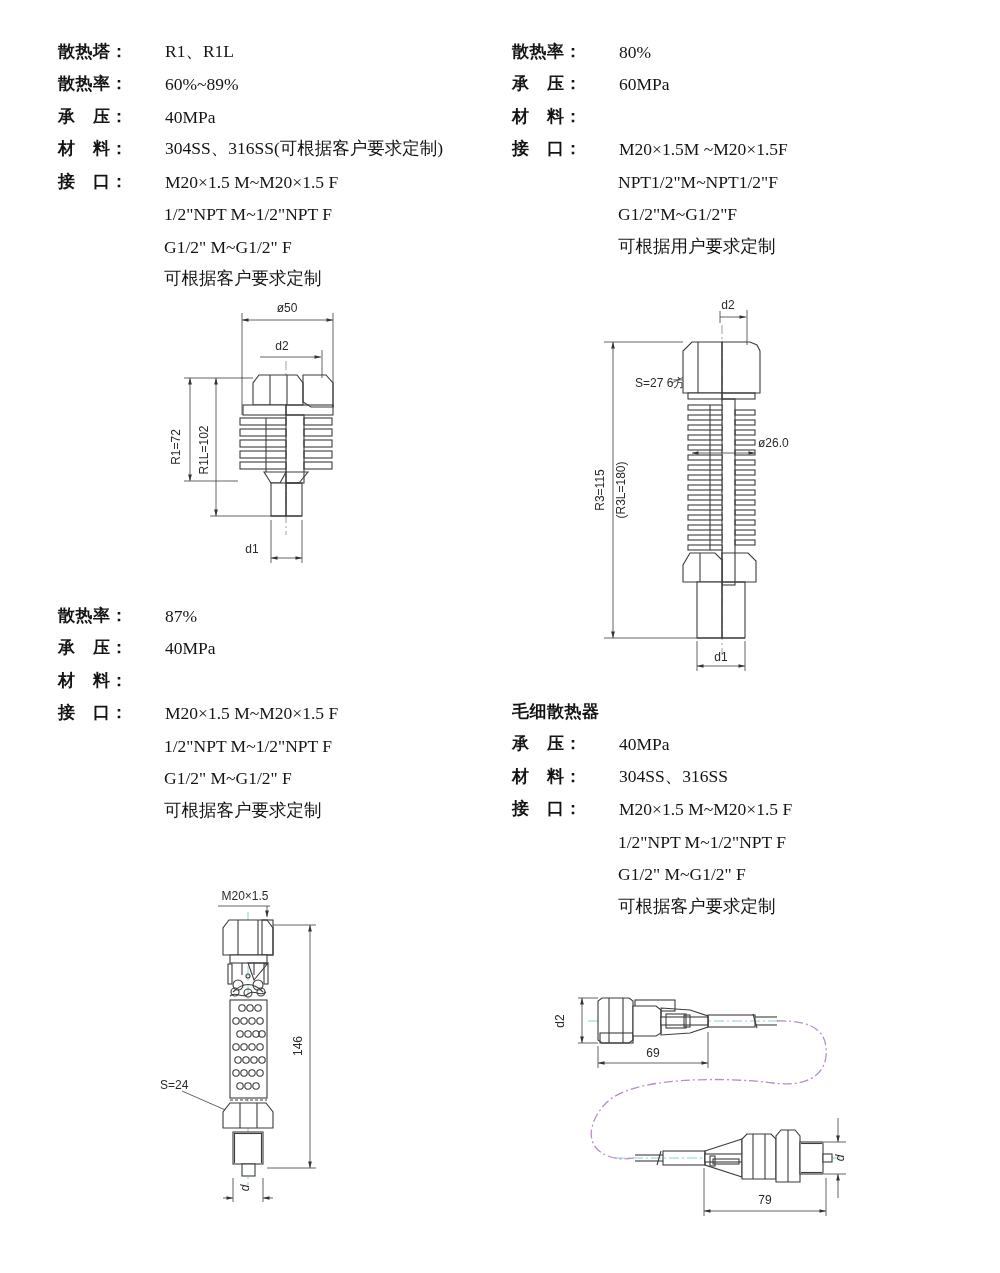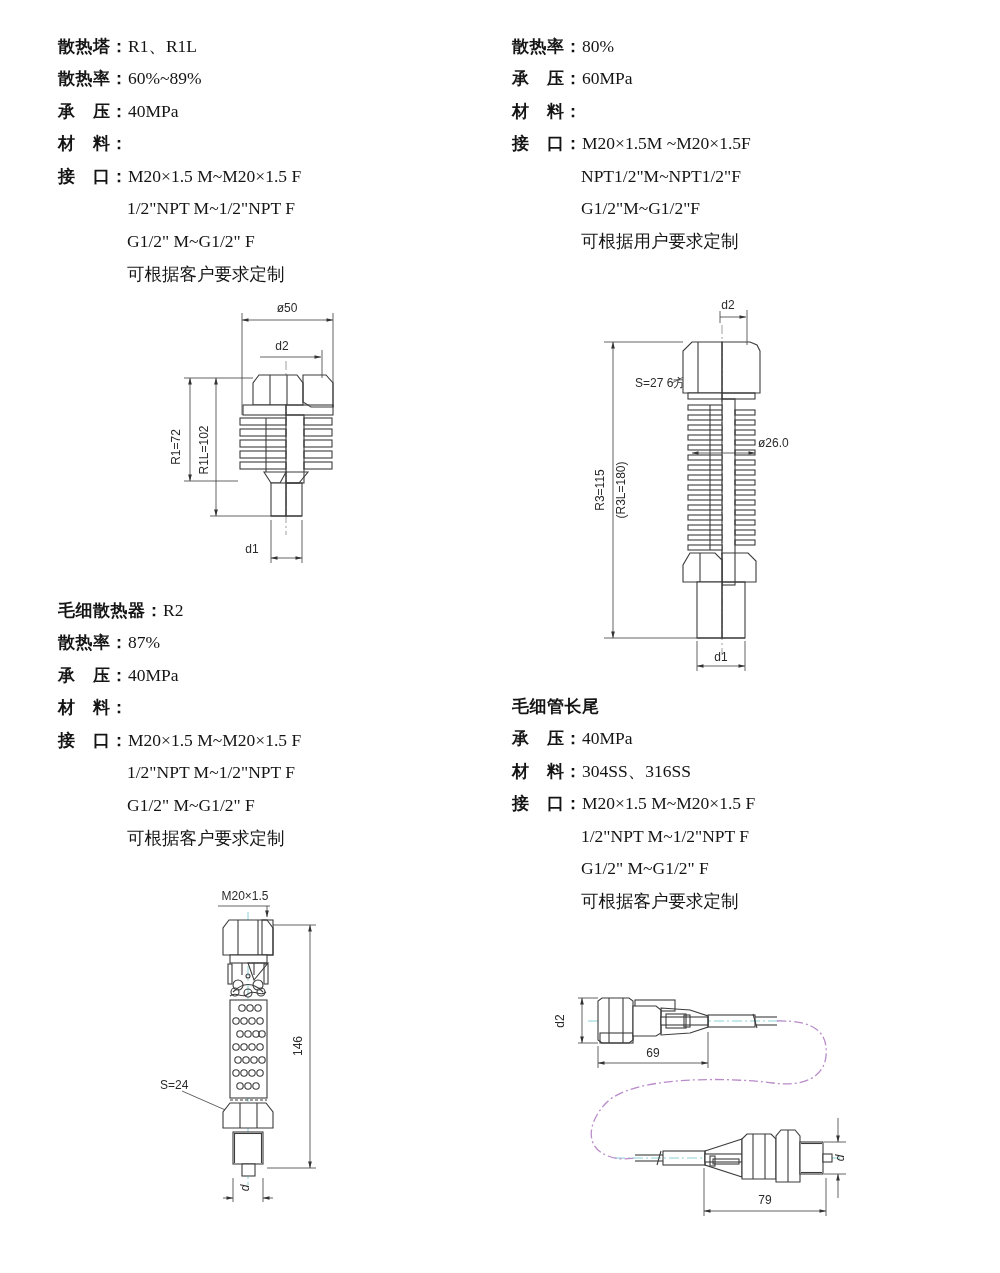--- a/index.html
+++ b/index.html
@@ -1,22 +1,22 @@
 <!DOCTYPE html>
 <html><head>
 <meta charset="utf-8">
 <style>
   html,body{margin:0;padding:0;}
   body{width:1000px;height:1273px;background:#ffffff;position:relative;overflow:hidden;
        font-family:"Liberation Sans",sans-serif;}
   .spec{position:absolute;}
-  .row{height:32.5px;display:flex;align-items:center;}
+  .row{height:32.5px;display:flex;align-items:flex-end;}
   .lb{font-family:"Liberation Sans",sans-serif;font-weight:700;font-size:17px;color:#141414;
       min-width:69px;white-space:pre;letter-spacing:0.5px;}
-  .vl{font-family:"Liberation Serif",serif;font-size:17.5px;color:#141414;white-space:pre;}
+  .vl{font-family:"Liberation Serif",serif;font-size:17.5px;color:#141414;white-space:pre;margin-left:37px;}
   svg.draw{position:absolute;overflow:visible;}
   svg text{font-family:"Liberation Sans",sans-serif;fill:#2a2a2a;font-size:12px;}
   .geo line,.geo path,.geo polygon,.geo rect,.geo circle,.geo polyline{stroke:#3c3c3c;stroke-width:1.1;fill:none;}
   .geo .wh{fill:#ffffff;}
   .dim line{stroke:#3c3c3c;stroke-width:0.8;fill:none;}
   .cl{stroke:#8ad2d6;stroke-width:1;stroke-dasharray:10 3 2 3;fill:none;}
   .clk{stroke:#777;stroke-width:0.7;stroke-dasharray:9 3 2 3;fill:none;}
   .cap{stroke:#b98cc9;stroke-width:1.3;stroke-dasharray:9 3 2 3;fill:none;}
   .grn{stroke:#8bc34a;stroke-width:1.2;fill:none;}
   .redl{stroke:#d94848;stroke-width:1.8;fill:none;}
@@ -32,20 +32,21 @@
   <div class="row">
       <span class="lb">散热率：</span>
       <span class="vl">60%~89%</span>
     </div>
   <div class="row">
       <span class="lb">承　压：</span>
       <span class="vl">40MPa</span>
     </div>
   <div class="row">
       <span class="lb">材　料：</span>
+      <span class="vl">304SS、316SS(可根据客户要求定制)</span>
     </div>
   <div class="row">
       <span class="lb">接　口：</span>
       <span class="vl">M20×1.5 M~M20×1.5 F</span>
     </div>
   <div class="row">
       <span class="lb"></span>
       <span class="vl">1/2"NPT M~1/2"NPT F</span>
     </div>
   <div class="row">
@@ -83,24 +84,20 @@
       <span class="vl">G1/2"M~G1/2"F</span>
     </div>
   <div class="row">
       <span class="lb"></span>
       <span class="vl">可根据用户要求定制</span>
     </div>
 </section>
 
 <section class="spec" style="left:58px;top:594px">
   <div class="row">
-      <span class="lb">毛细散热器：</span>
-      <span class="vl">R2</span>
-    </div>
-  <div class="row">
       <span class="lb">散热率：</span>
       <span class="vl">87%</span>
     </div>
   <div class="row">
       <span class="lb">承　压：</span>
       <span class="vl">40MPa</span>
     </div>
   <div class="row">
       <span class="lb">材　料：</span>
     </div>
@@ -117,21 +114,21 @@
       <span class="vl">G1/2" M~G1/2" F</span>
     </div>
   <div class="row">
       <span class="lb"></span>
       <span class="vl">可根据客户要求定制</span>
     </div>
 </section>
 
 <section class="spec" style="left:512px;top:690px">
   <div class="row">
-      <span class="lb">毛细管长尾</span>
+      <span class="lb">毛细散热器</span>
       <span class="vl"></span>
     </div>
   <div class="row">
       <span class="lb">承　压：</span>
       <span class="vl">40MPa</span>
     </div>
   <div class="row">
       <span class="lb">材　料：</span>
       <span class="vl">304SS、316SS</span>
     </div>

